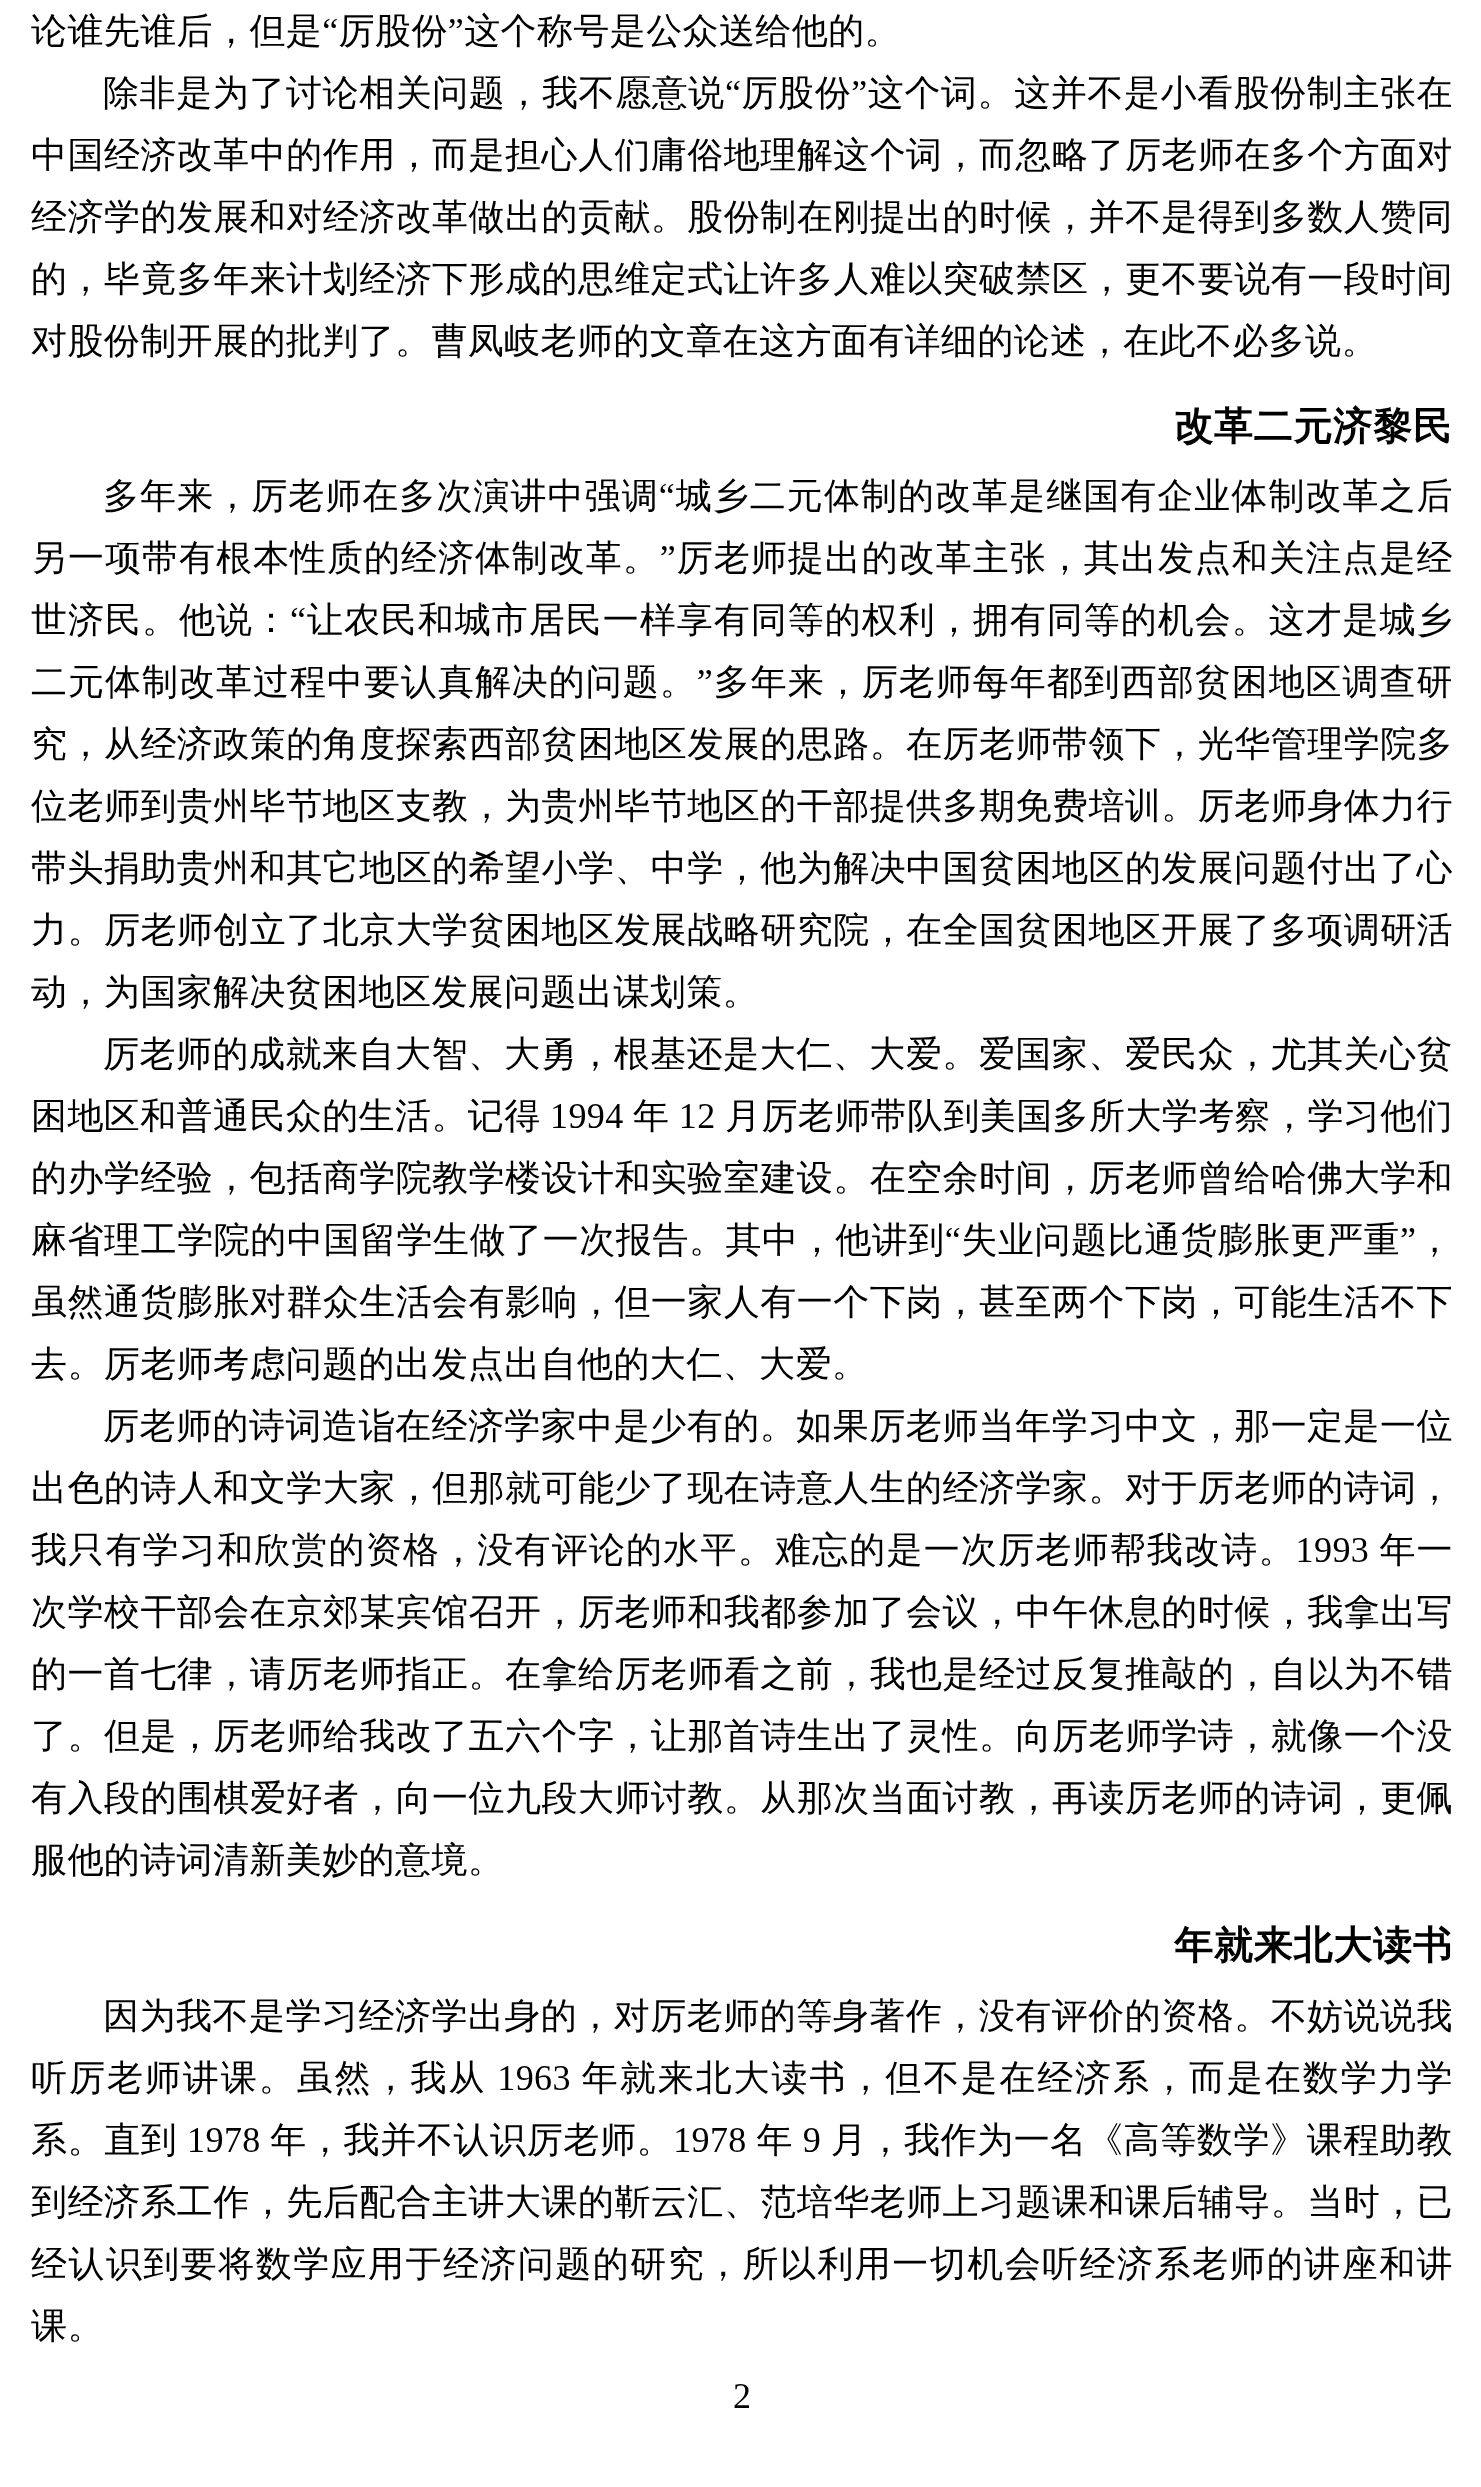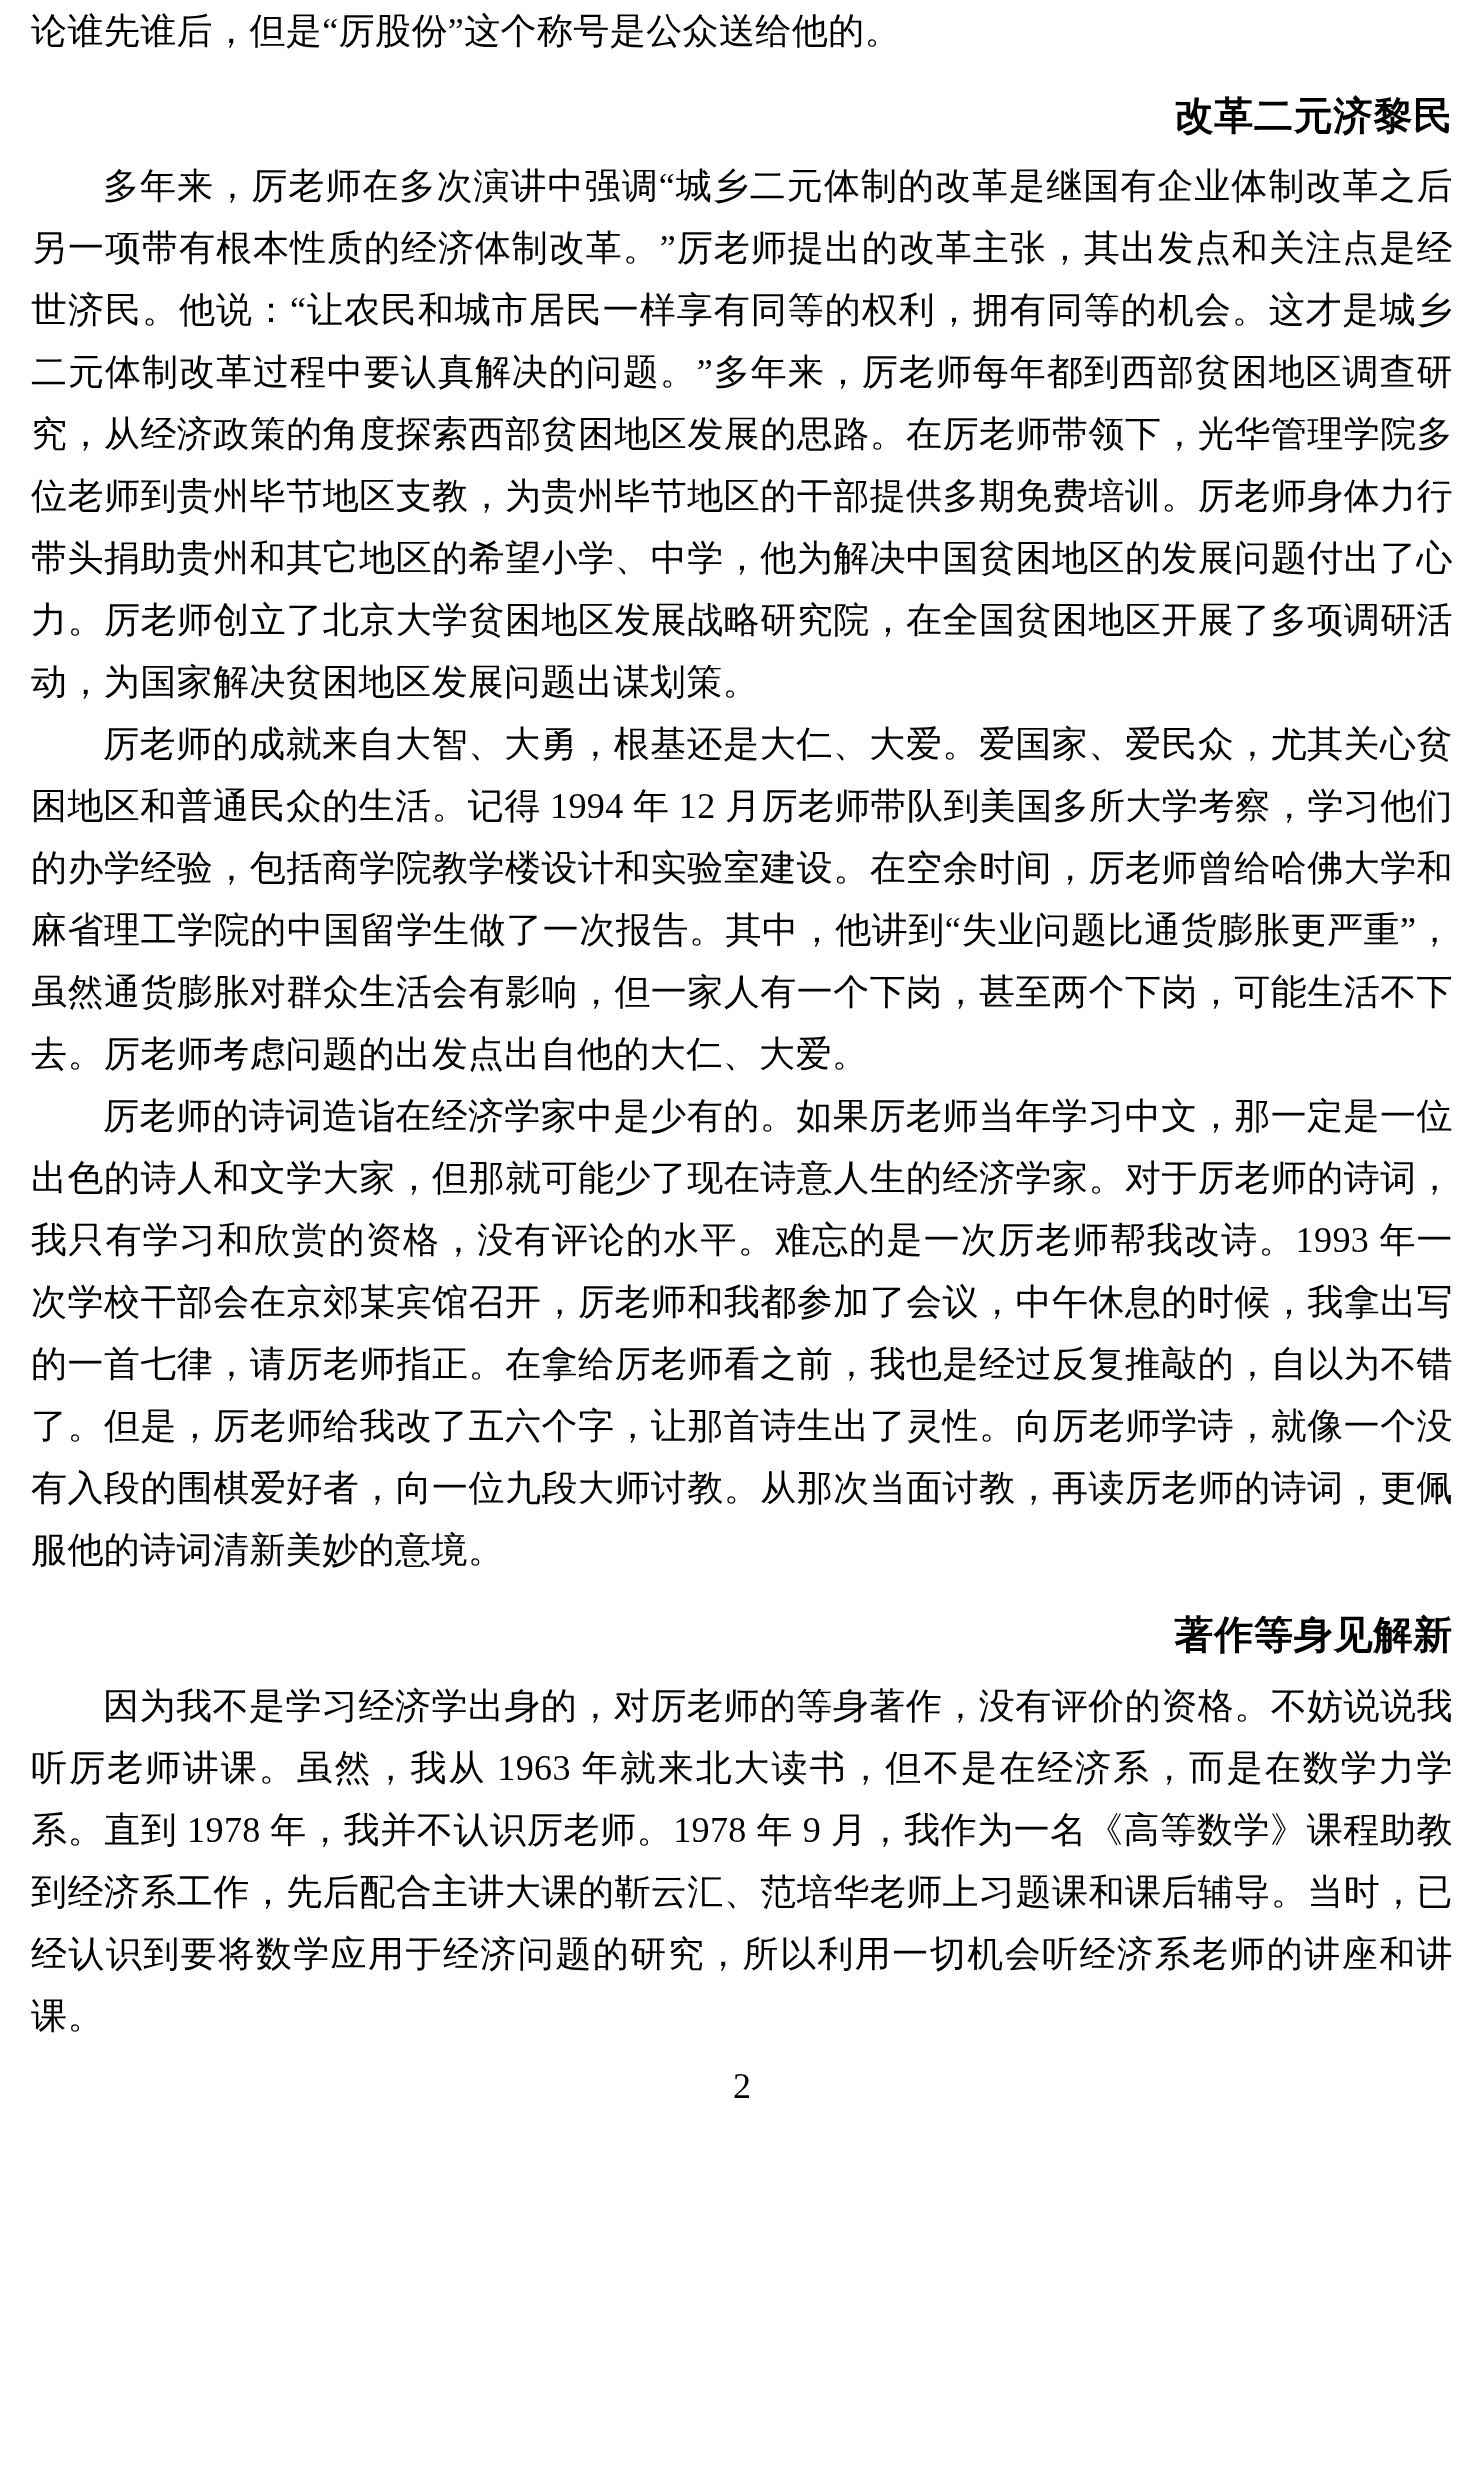--- a/index.html
+++ b/index.html
@@ -55,31 +55,32 @@
     }
   </style>
 </head>
 <body>
 
 <div class="page">
   <div class="content">
 
     <p class="para noindent">论谁先谁后，但是“厉股份”这个称号是公众送给他的。</p>
 
+    <p class="para">除非是为了讨论相关问题，我不愿意说“厉股份”这个词。这并不是小看股份制主张在中国经济改革中的作用，而是担心人们庸俗地理解这个词，而忽略了厉老师在多个方面对经济学的发展和对经济改革做出的贡献。股份制在刚提出的时候，并不是得到多数人赞同的，毕竟多年来计划经济下形成的思维定式让许多人难以突破禁区，更不要说有一段时间对股份制开展的批判了。曹凤岐老师的文章在这方面有详细的论述，在此不必多说。</p>
 
     <h2 class="heading">改革二元济黎民</h2>
 
     <p class="para">多年来，厉老师在多次演讲中强调“城乡二元体制的改革是继国有企业体制改革之后另一项带有根本性质的经济体制改革。”厉老师提出的改革主张，其出发点和关注点是经世济民。他说：“让农民和城市居民一样享有同等的权利，拥有同等的机会。这才是城乡二元体制改革过程中要认真解决的问题。”多年来，厉老师每年都到西部贫困地区调查研究，从经济政策的角度探索西部贫困地区发展的思路。在厉老师带领下，光华管理学院多位老师到贵州毕节地区支教，为贵州毕节地区的干部提供多期免费培训。厉老师身体力行带头捐助贵州和其它地区的希望小学、中学，他为解决中国贫困地区的发展问题付出了心力。厉老师创立了北京大学贫困地区发展战略研究院，在全国贫困地区开展了多项调研活动，为国家解决贫困地区发展问题出谋划策。</p>
 
     <p class="para">厉老师的成就来自大智、大勇，根基还是大仁、大爱。爱国家、爱民众，尤其关心贫困地区和普通民众的生活。记得 1994 年 12 月厉老师带队到美国多所大学考察，学习他们的办学经验，包括商学院教学楼设计和实验室建设。在空余时间，厉老师曾给哈佛大学和麻省理工学院的中国留学生做了一次报告。其中，他讲到“失业问题比通货膨胀更严重”，虽然通货膨胀对群众生活会有影响，但一家人有一个下岗，甚至两个下岗，可能生活不下去。厉老师考虑问题的出发点出自他的大仁、大爱。</p>
 
 
     <p class="para">厉老师的诗词造诣在经济学家中是少有的。如果厉老师当年学习中文，那一定是一位出色的诗人和文学大家，但那就可能少了现在诗意人生的经济学家。对于厉老师的诗词，我只有学习和欣赏的资格，没有评论的水平。难忘的是一次厉老师帮我改诗。1993 年一次学校干部会在京郊某宾馆召开，厉老师和我都参加了会议，中午休息的时候，我拿出写的一首七律，请厉老师指正。在拿给厉老师看之前，我也是经过反复推敲的，自以为不错了。但是，厉老师给我改了五六个字，让那首诗生出了灵性。向厉老师学诗，就像一个没有入段的围棋爱好者，向一位九段大师讨教。从那次当面讨教，再读厉老师的诗词，更佩服他的诗词清新美妙的意境。</p>
 
-    <h2 class="heading">著作等身见解新</h2>
+    <h2 class="heading">年就来北大读书</h2>
 
     <p class="para">因为我不是学习经济学出身的，对厉老师的等身著作，没有评价的资格。不妨说说我听厉老师讲课。虽然，我从 1963 年就来北大读书，但不是在经济系，而是在数学力学系。直到 1978 年，我并不认识厉老师。1978 年 9 月，我作为一名《高等数学》课程助教到经济系工作，先后配合主讲大课的靳云汇、范培华老师上习题课和课后辅导。当时，已经认识到要将数学应用于经济问题的研究，所以利用一切机会听经济系老师的讲座和讲课。</p>
 
     <div class="page-number">2</div>
 
   </div>
 </div>
 
 
 </body></html>

